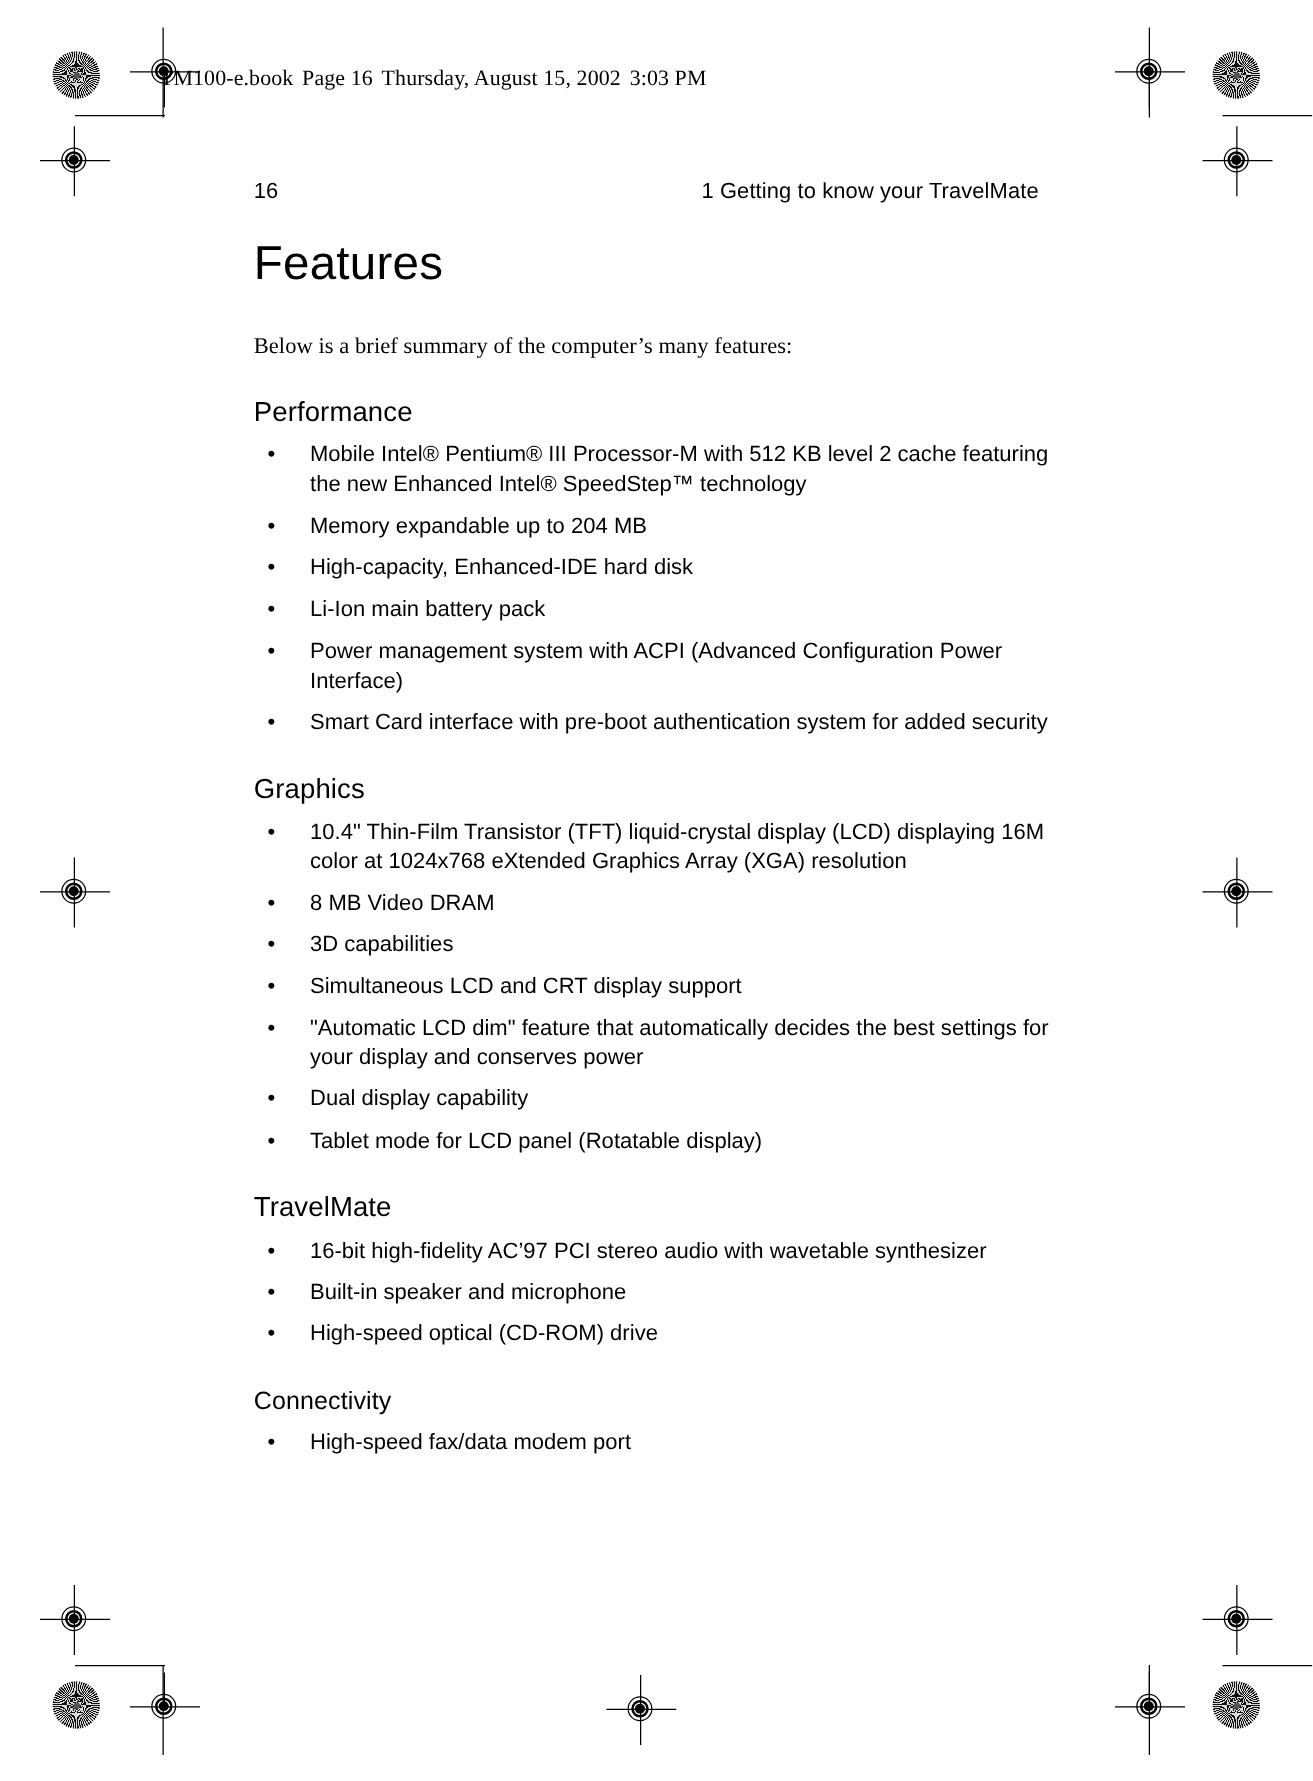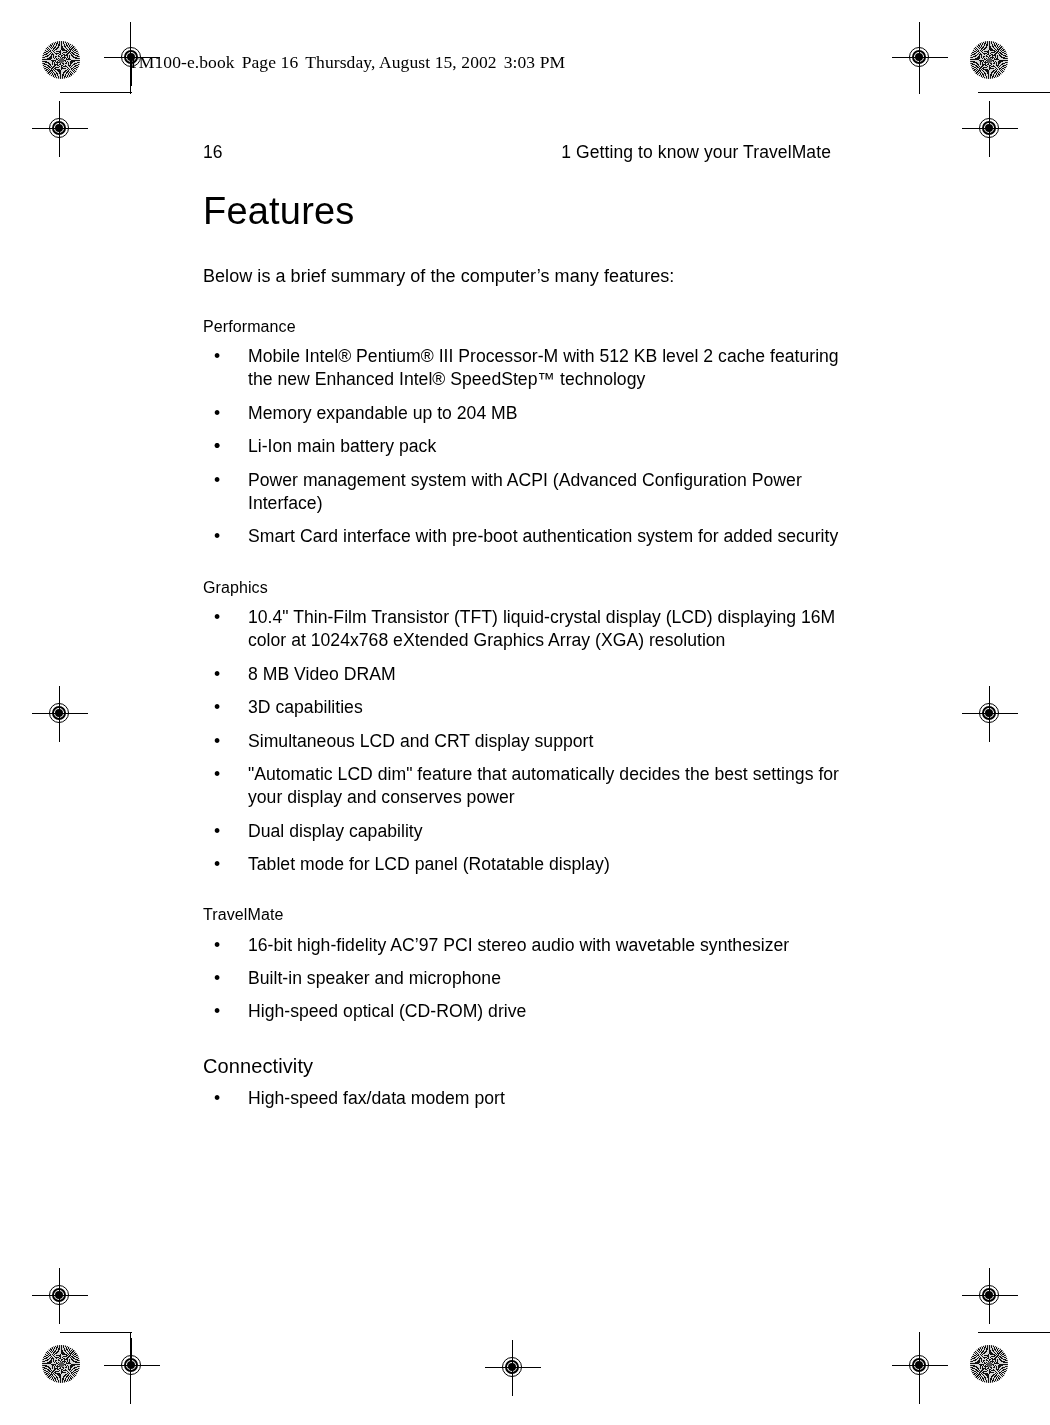--- a/index.html
+++ b/index.html
@@ -127,23 +127,24 @@
     font-weight: 400;
     letter-spacing: 0.2px;
     margin: 0 0 0 0;
     line-height: 1.12;
   }
   p.intro {
     font-size: 18px;
     line-height: 1.35;
     margin: 31px 0 0 0;
     letter-spacing: 0.05px;
+    font-family: Liberation Serif, serif;
   }
   h2.section {
-    font-size: 16px;
+    font-size: 22px;
     font-weight: 400;
     letter-spacing: 0.1px;
     margin: 29px 0 0 0;
     line-height: 1.2;
   }
   h2.section.small {
     font-size: 20px;
     margin-top: 30px;
     letter-spacing: 0.1px;
   }
@@ -284,21 +285,21 @@
   </div>
 
   <div class="content">
     <h1 class="title">Features</h1>
     <p class="intro">Below is a brief summary of the computer’s many features:</p>
     <div id="sections-root">
         <h2 class="section">Performance</h2>
         <ul class="feat">
           <li><span class="bullet">•</span><span>Mobile Intel® Pentium® III Processor-M with 512 KB level 2 cache featuring the new Enhanced Intel® SpeedStep™ technology</span></li>
           <li><span class="bullet">•</span><span>Memory expandable up to 204 MB</span></li>
-          <li><span class="bullet">•</span></li>
+          <li><span class="bullet">•</span><span>High-capacity, Enhanced-IDE hard disk</span></li>
           <li><span class="bullet">•</span><span>Li-Ion main battery pack</span></li>
           <li><span class="bullet">•</span><span>Power management system with ACPI (Advanced Configuration Power Interface)</span></li>
           <li><span class="bullet">•</span><span>Smart Card interface with pre-boot authentication system for added security</span></li>
         </ul>
         <h2 class="section">Graphics</h2>
         <ul class="feat">
           <li><span class="bullet">•</span><span>10.4" Thin-Film Transistor (TFT) liquid-crystal display (LCD) displaying 16M color at 1024x768 eXtended Graphics Array (XGA) resolution</span></li>
           <li><span class="bullet">•</span><span>8 MB Video DRAM</span></li>
           <li><span class="bullet">•</span><span>3D capabilities</span></li>
           <li><span class="bullet">•</span><span>Simultaneous LCD and CRT display support</span></li>

